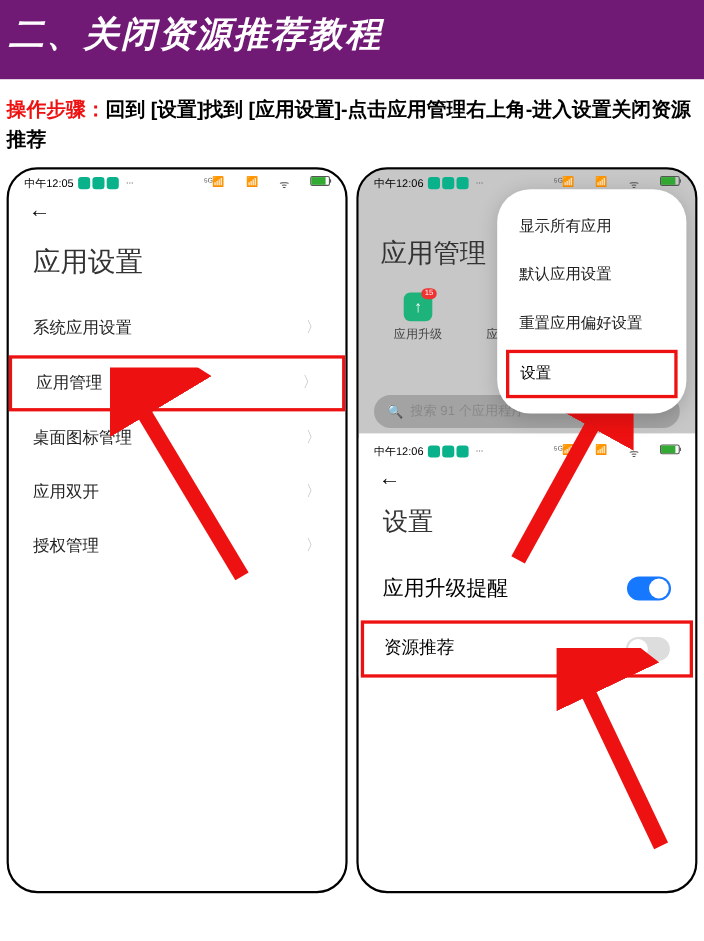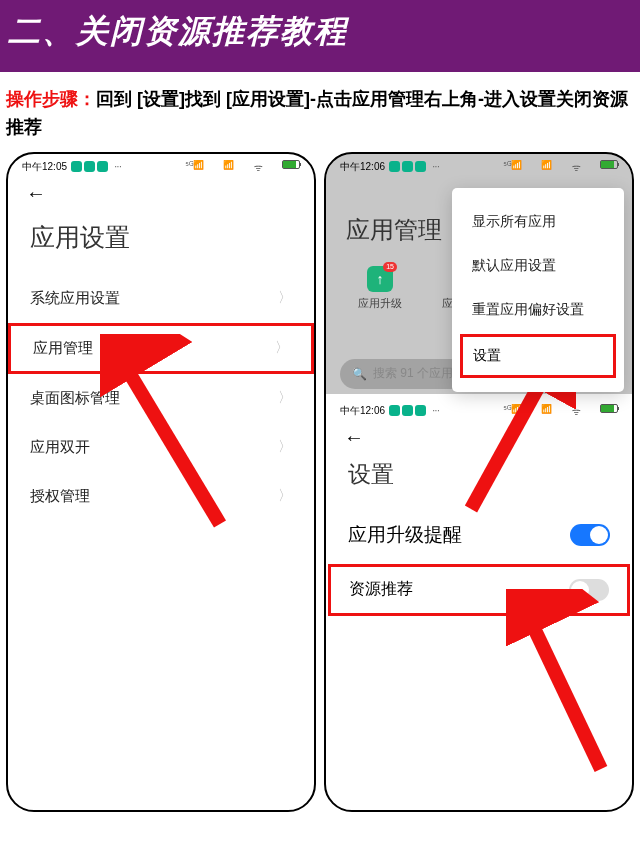--- a/index.html
+++ b/index.html
@@ -32,21 +32,21 @@
   .arrow svg { display:block; }
   
   .dim-overlay { position:absolute; left:0; right:0; top:0; height:240px; background:rgba(0,0,0,0.22); }
   .p2-page-title { position:absolute; left:20px; top:60px; font-size:24px; color:#333; }
   .chips-row { position:absolute; top:112px; left:0; right:0; display:flex; gap:40px; padding:0 32px; }
   .chip { display:flex; flex-direction:column; align-items:center; font-size:11px; color:#444; gap:4px; }
   .chip-icon { width:26px; height:26px; border-radius:6px; display:flex; align-items:center; justify-content:center; position:relative; }
   .chip-green { background:#1eb37a; color:#fff; font-size:14px; }
   .chip-green .count { position:absolute; top:-4px; right:-4px; background:#e33; color:#fff; font-size:7px; border-radius:6px; padding:0 3px; line-height:10px; }
   .chip-trash { color:#e08a4b; font-size:18px; }
-  .popup { position:absolute; top:34px; right:8px; width:172px; background:#fff; border-radius:5px; box-shadow:0 4px 18px rgba(0,0,0,.18); padding:12px 0; z-index:5; }
+  .popup { position:absolute; top:18px; right:8px; width:172px; background:#fff; border-radius:30px; box-shadow:0 4px 18px rgba(0,0,0,.18); padding:12px 0; z-index:5; }
   .popup-item { padding:13px 20px; font-size:14px; color:#222; cursor:pointer; }
   .popup-highlight { border:3px solid #e11; margin:2px 8px; padding:10px 10px; }
   .search-pill { position:absolute; top:205px; left:14px; right:14px; height:30px; background:rgba(0,0,0,.18); border-radius:15px; display:flex; align-items:center; padding:0 12px; color:#888; font-size:12px; gap:6px; }
   .p2b { position:absolute; top:244px; left:0; right:0; background:#fff; }
   .setting-row { display:flex; align-items:center; justify-content:space-between; padding:16px 22px; font-size:19px; }
   .toggle { width:40px; height:22px; border-radius:11px; position:relative; }
   .toggle.on { background:#1677ff; }
   .toggle.off { background:#ddd; }
   .toggle i { position:absolute; top:2px; width:18px; height:18px; background:#fff; border-radius:50%; }
   .toggle.on i { right:2px; }

